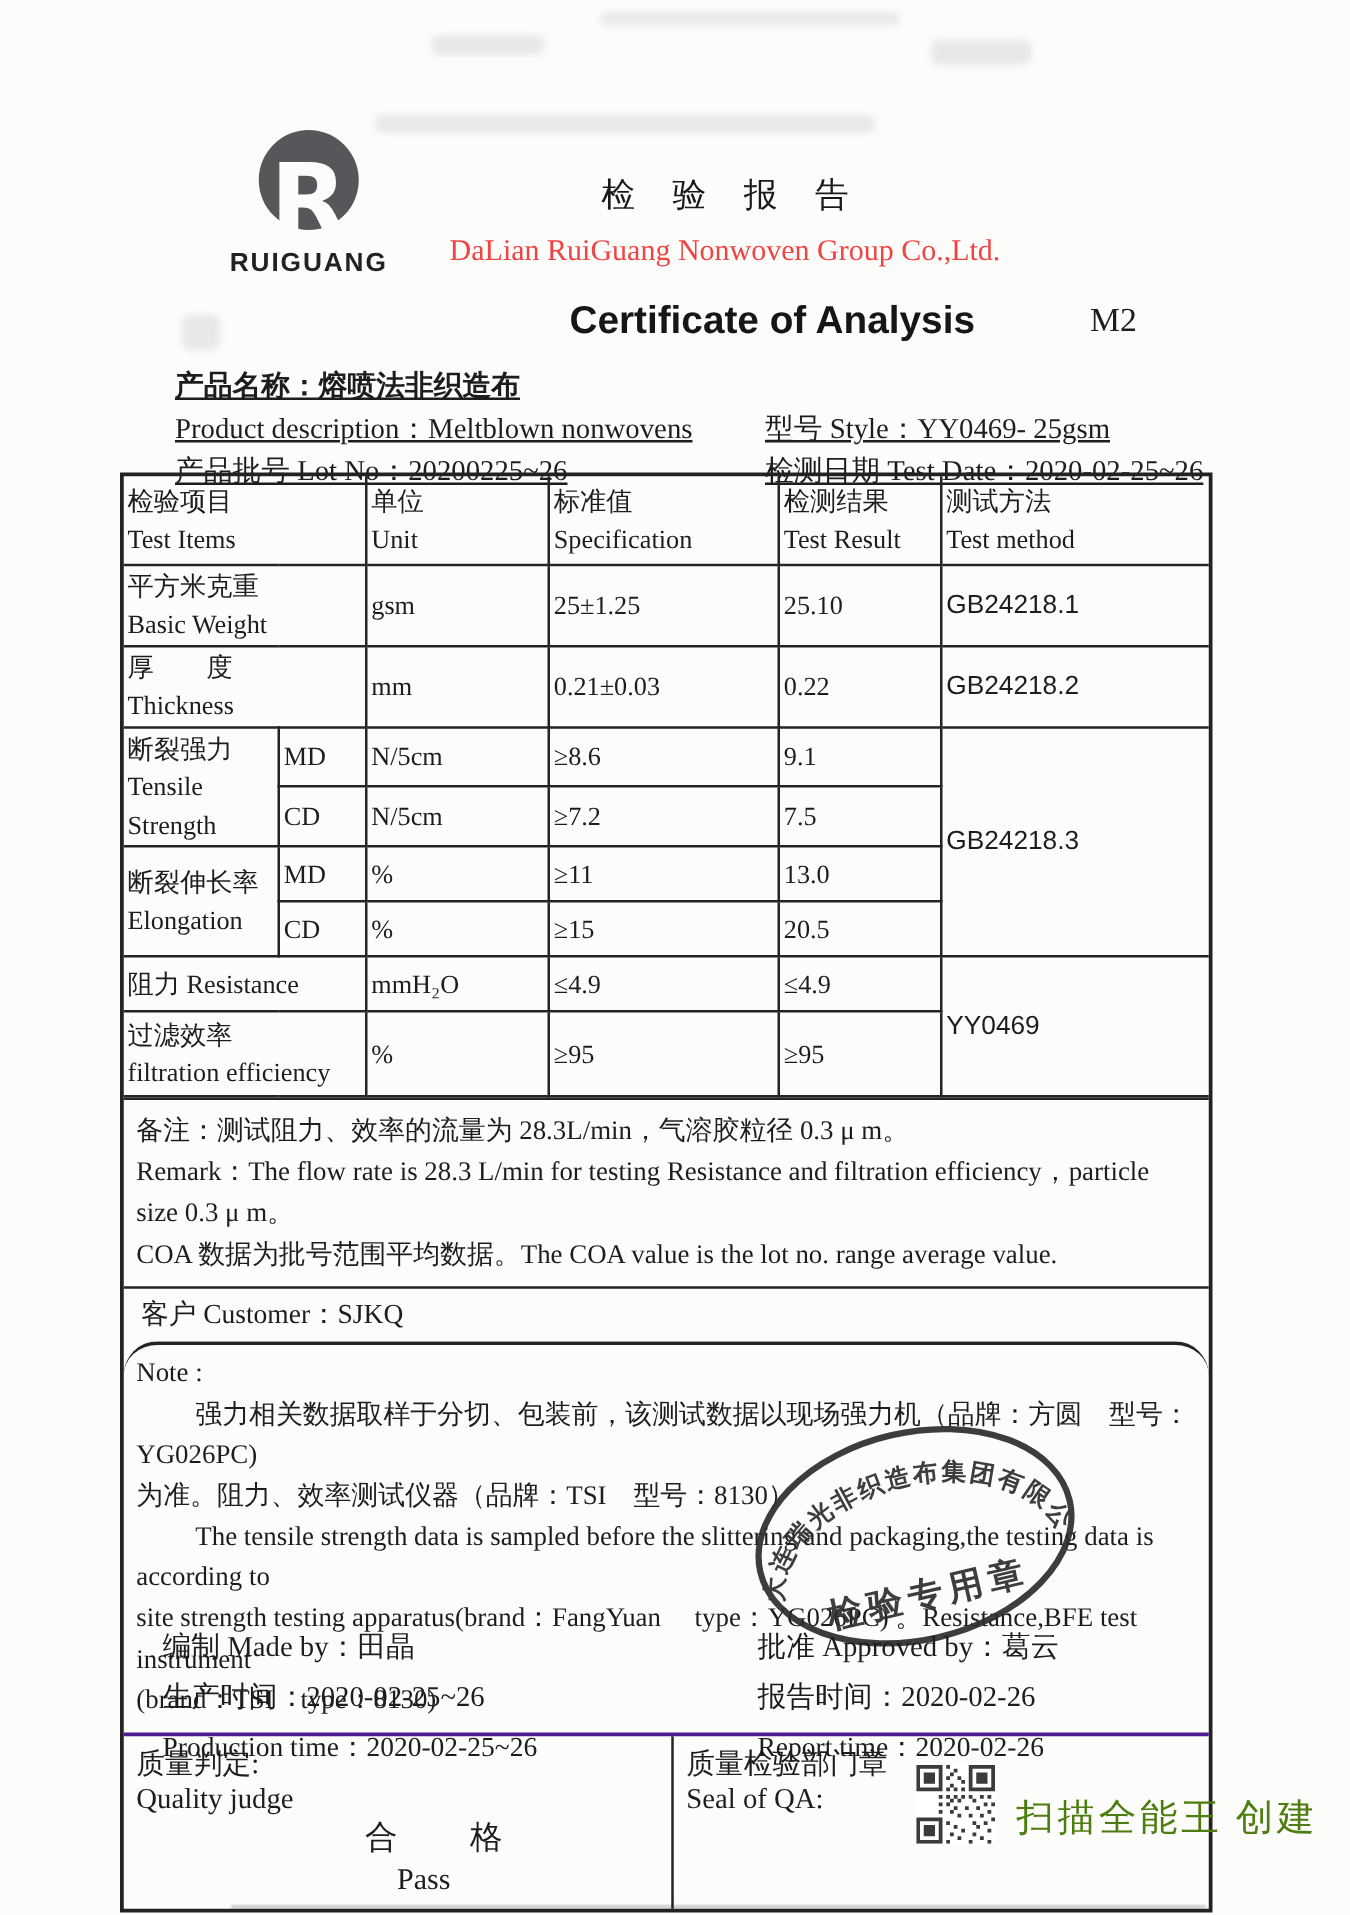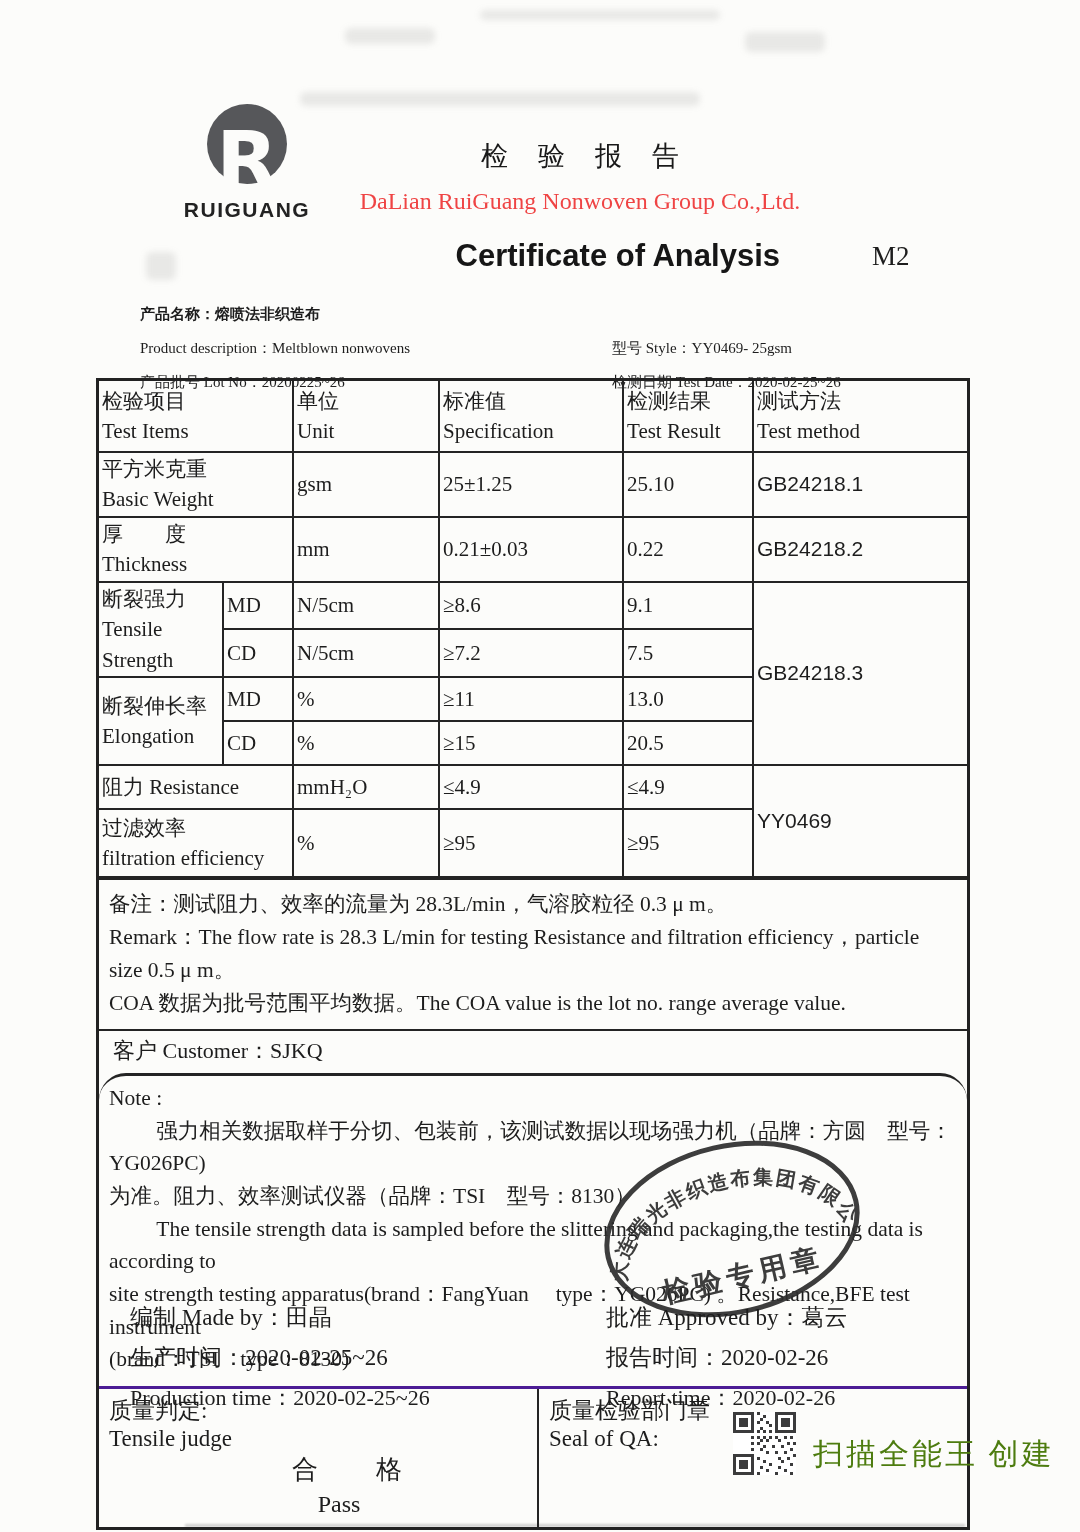--- a/index.html
+++ b/index.html
@@ -16,21 +16,21 @@
   .logo-wrap { position:absolute; left:182px; top:100px; width:130px; text-align:center; }
   .logo-text { font-family:"Liberation Sans","DejaVu Sans",sans-serif; font-weight:bold;
     font-size:21px; letter-spacing:1.5px; color:#222; margin-top:2px; }
   .head-center { position:absolute; left:330px; top:138px; width:500px; text-align:center; }
   .title-cn { font-size:27px; font-weight:normal; letter-spacing:30px; padding-left:30px; color:#191919; }
   .company-en { font-size:24px; margin-top:14px; color:#ef4444; }
   .cert-title { position:absolute; left:350px; top:238px; width:430px; text-align:right;
     font-family:"Liberation Sans","DejaVu Sans",sans-serif; font-weight:bold; font-size:31px; color:#161616; }
   .page-code { position:absolute; left:872px; top:241px; font-size:27px; }
   
-  .product { position:absolute; left:140px; top:290px; width:832px; font-size:15px; }
+  .product { position:absolute; left:140px; top:290px; width:832px; font-size:23px;text-decoration:underline; }
   .product .row { display:flex; height:34px; align-items:flex-end; }
   .product .left-col { width:472px; }
   .product .bold-cn { font-weight:bold; }
   
   .sheet { position:absolute; left:96px; top:378px; width:868px; border:3px solid #222; background:transparent; }
   table.coa { border-collapse:collapse; width:100%; table-layout:fixed; }
   table.coa td { border:2px solid #242424; text-align:left; font-size:21px; padding:1px 3px;
     overflow:hidden; }
   table.coa tr:first-child td { border-top:none; }
   table.coa td:first-child { border-left:none; }
@@ -206,39 +206,39 @@
             </td>
         <td>%</td>
         <td>≥95</td>
         <td>≥95</td>
       </tr>
     </tbody>
       </table>
 
     <div class="box remark-box">
       <div>备注：测试阻力、效率的流量为 28.3L/min，气溶胶粒径 0.3 μ m。</div>
-      <div>Remark：The flow rate is 28.3 L/min for testing Resistance and filtration efficiency，particle size 0.5 μ m。</div>
+      <div>Remark：The flow rate is 28.3 L/min for testing Resistance and filtration efficiency，particle size 0.3 μ m。</div>
       <div>COA 数据为批号范围平均数据。The COA value is the lot no. range average value.</div>
     </div>
 
     <div class="customer-box">客户 Customer：SJKQ</div>
 
     <div class="note-box">
       <div>Note :</div>
       <div class="indent">强力相关数据取样于分切、包装前，该测试数据以现场强力机（品牌：方圆　型号：YG026PC)</div>
       <div>为准。阻力、效率测试仪器（品牌：TSI　型号：8130）</div>
       <div class="indent">The tensile strength data is sampled before the slittering and packaging,the testing data is according to</div>
       <div>site strength testing apparatus(brand：FangYuan　 type：YG026PC) 。Resistance,BFE test instrument</div>
       <div>(brand：TSI　type：8130)</div>
     </div>
 
     <div class="quality-row">
       <div class="q-left">
         <div>质量判定:</div>
-        <div>Tensile judge</div>
+        <div>Quality judge</div>
         <div class="pass-cn">合　　格</div>
         <div class="pass-en">Pass</div>
       </div>
       <div class="q-right">
         <div>质量检验部门章</div>
         <div>Seal of QA:</div>
       </div>
     </div>
   </div>
 

